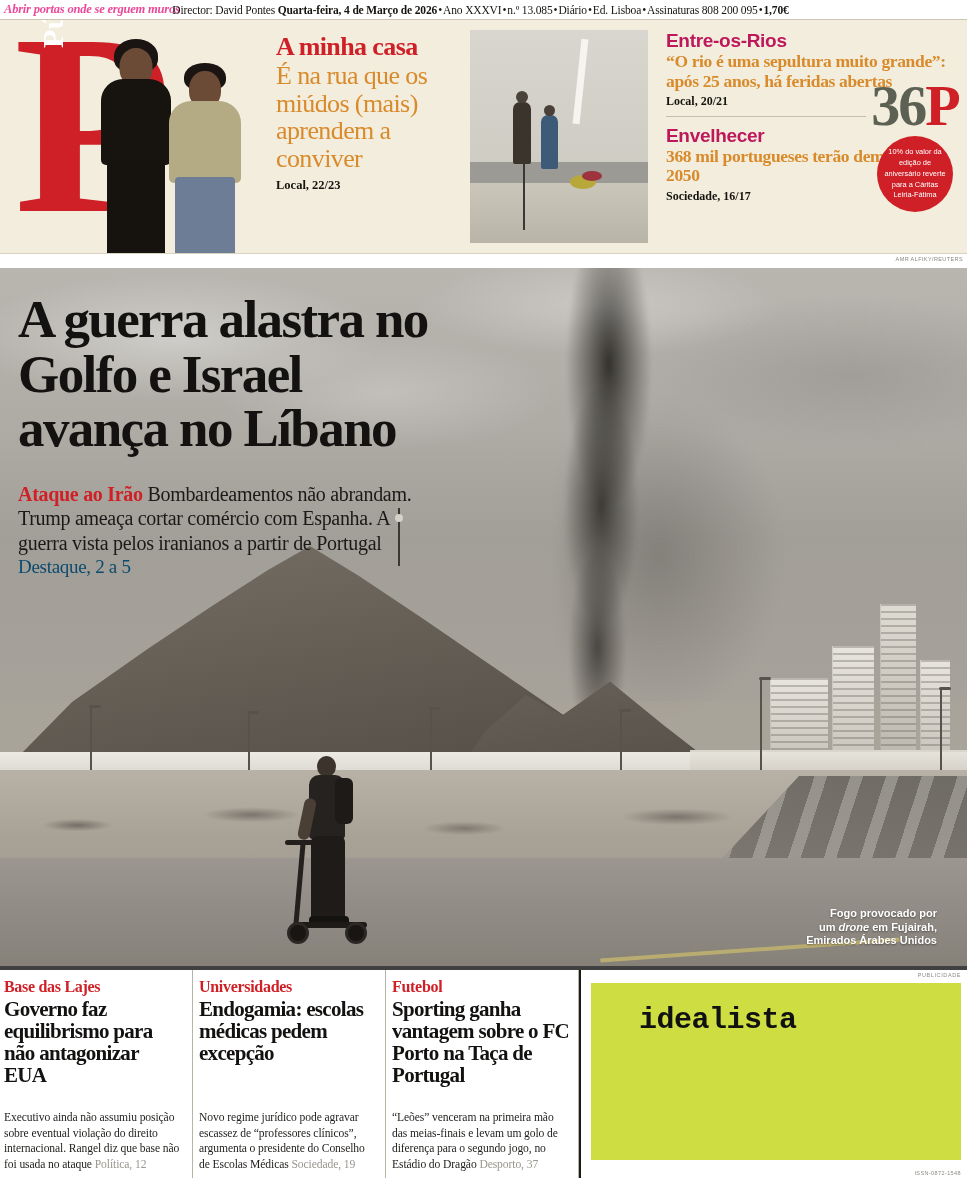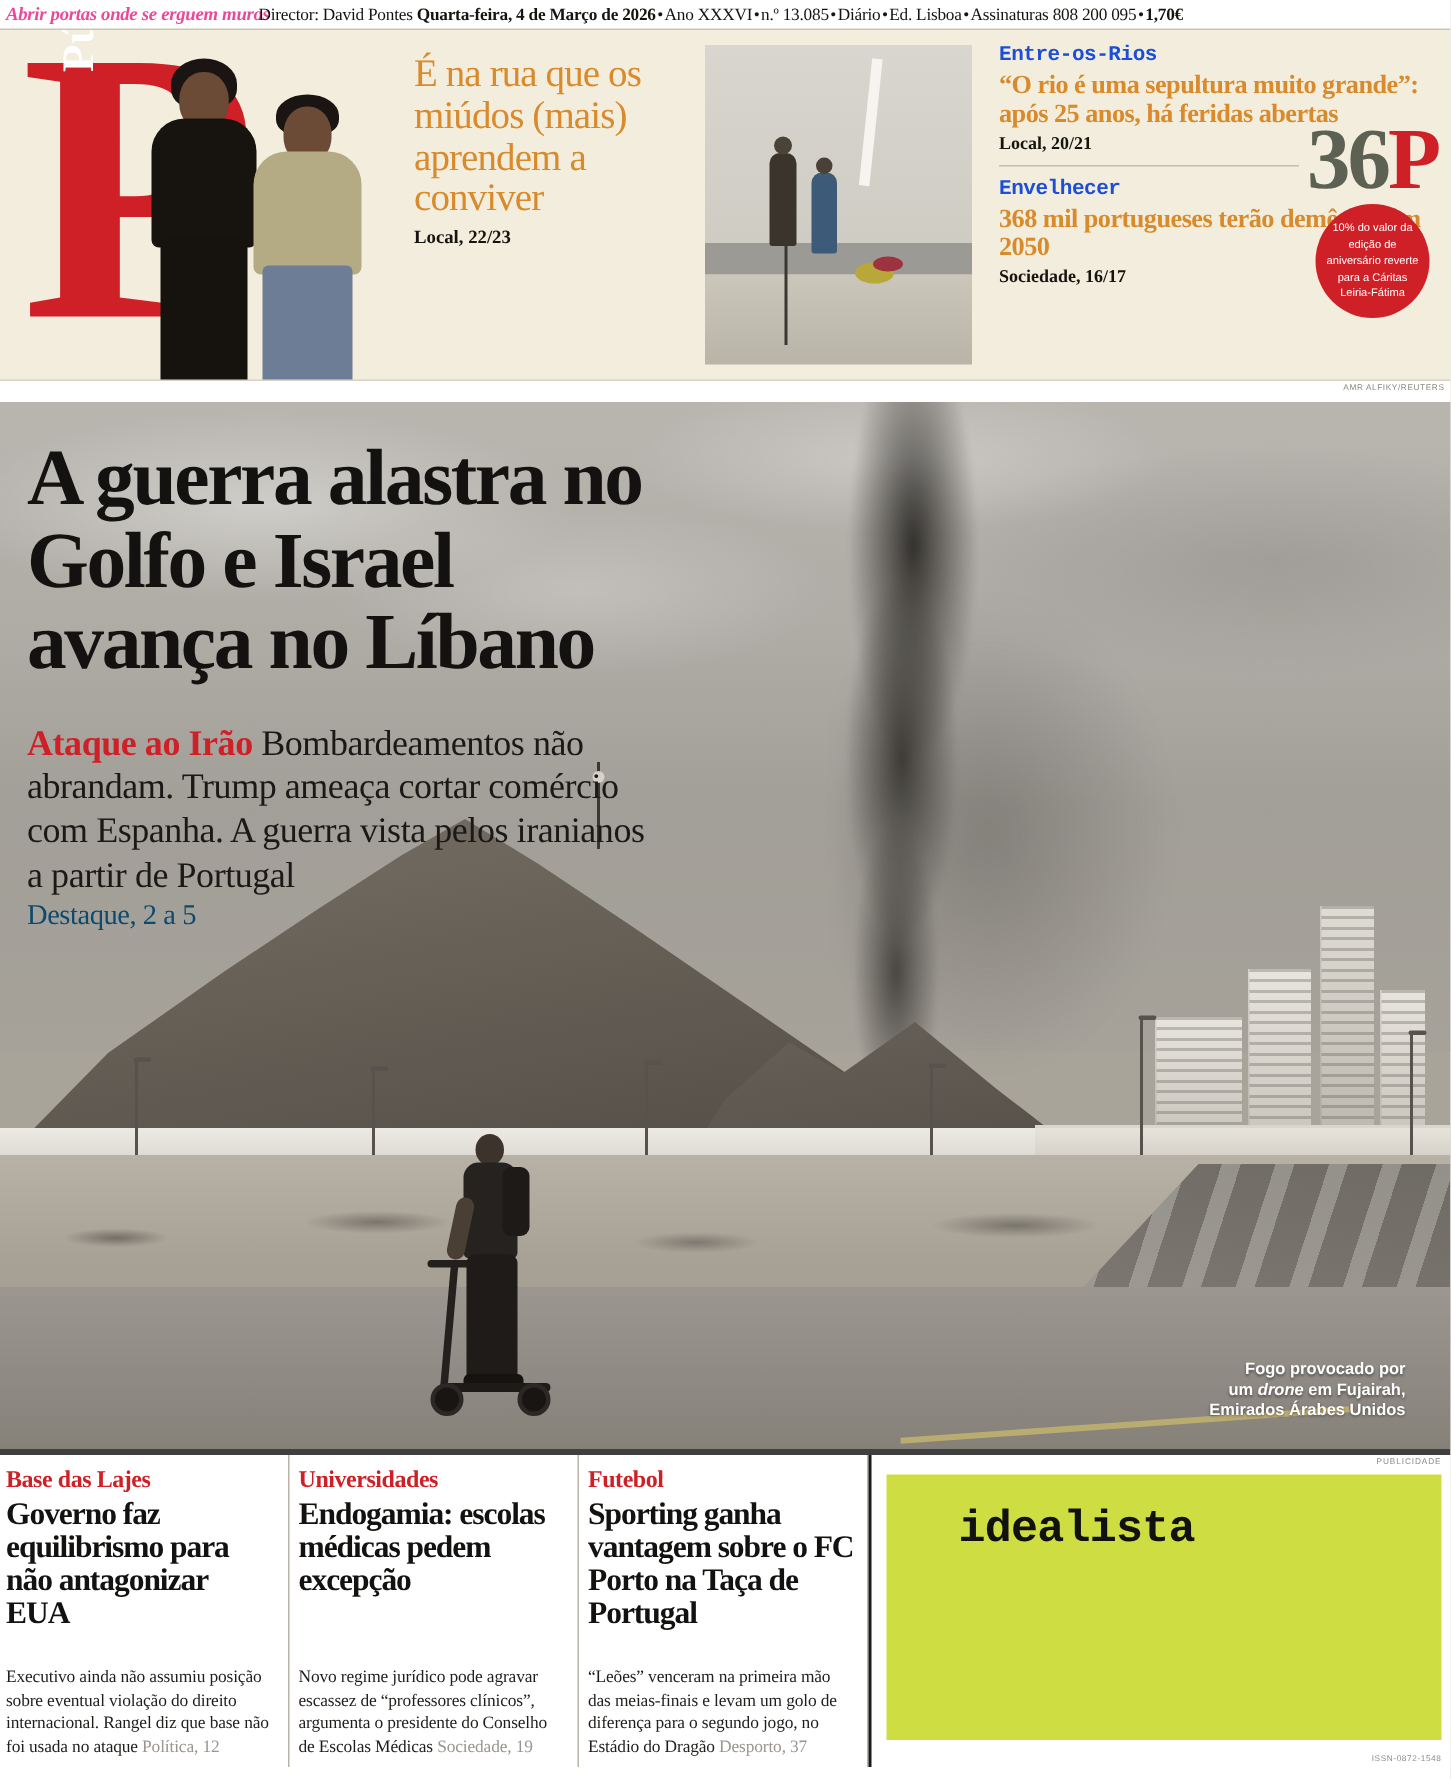--- a/index.html
+++ b/index.html
@@ -187,24 +187,24 @@
   .mp-flowers::after { content:""; position:absolute; left:12px; top:-4px; width:20px; height:10px; background:#9e3340; border-radius:50%; }
 
   
   .promo-right {
     position: relative;
     flex: 1 1 auto;
     padding: 10px 6px 6px 10px;
   }
   .pr-item { position: relative; }
   .pr-kicker {
-    font-family: Liberation Mono, monospace;
-    font-weight: bold;
-    font-size: 14px;
-    color: #1d4ed8;
+    font-family: Liberation Sans, sans-serif;
+    font-weight: bold;
+    font-size: 19px;
+    color: #be185d;
     letter-spacing: -0.3px;
     line-height: 1.12;
   }
   .pr-title {
     font-family: "Liberation Serif", serif;
     font-weight: bold;
     font-size: 17.5px;
     line-height: 1.1;
     color: #d98a2b;
     letter-spacing: -0.35px;
@@ -433,21 +433,21 @@
     font-family: "Liberation Serif", serif;
     font-weight: bold;
     font-size: 53px;
     line-height: 1.03;
     color: #131210;
     letter-spacing: -1.6px;
   }
   .hero-sub {
     margin-top: 26px;
     font-family: "Liberation Serif", serif;
-    font-size: 24px;
+    font-size: 20px;
     line-height: 1.22;
     color: #1b1917;
     letter-spacing: -0.3px;
   }
   .hero-sub .lede { font-weight: bold; color: #cf2027; }
   .hero-ref {
     margin-top: 1px;
     font-family: "Liberation Serif", serif;
     font-size: 19px;
     color: #0c4a6e;
@@ -586,20 +586,21 @@
         <div class="teen teen-b">
           <div class="t-hair"></div>
           <div class="t-head"></div>
           <div class="t-torso"></div>
           <div class="t-legs"></div>
         </div>
       </div>
     </div>
 
     <div class="promo-main">
+      <div class="pm-kicker">A minha casa</div>
       <div class="pm-title">É na rua que os miúdos (mais) aprendem a conviver</div>
       <div class="pm-ref">Local, 22/23</div>
     </div>
 
     <div class="promo-photo">
       <div class="mp-wall-top"></div>
       <div class="mp-wall-bot"></div>
       <div class="mp-floor"></div>
       <div class="mp-light"></div>
       <div class="mp-rail"></div>

